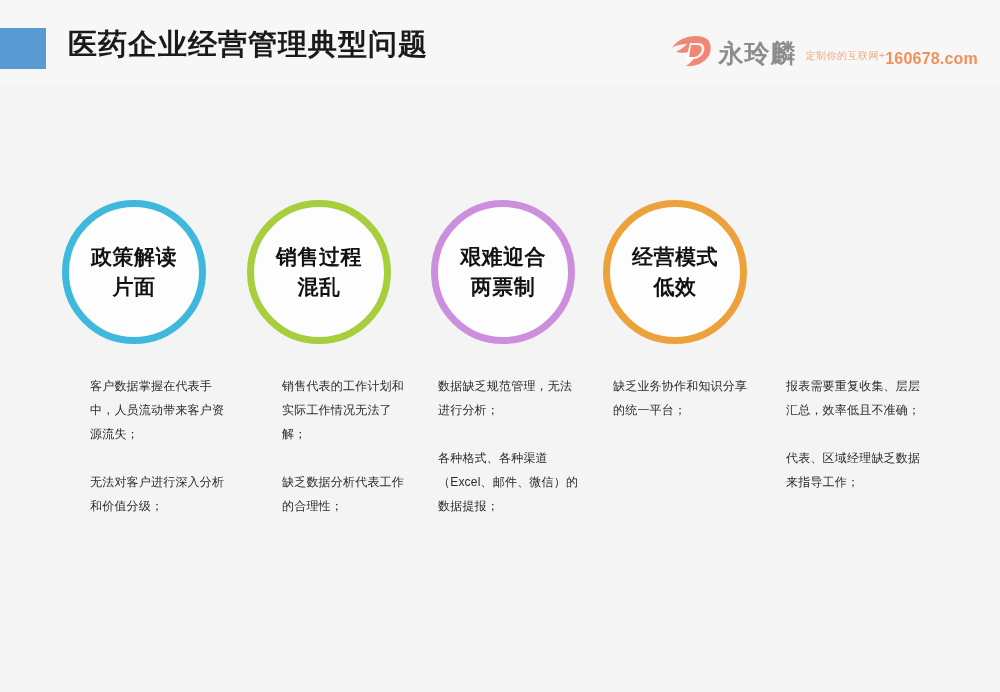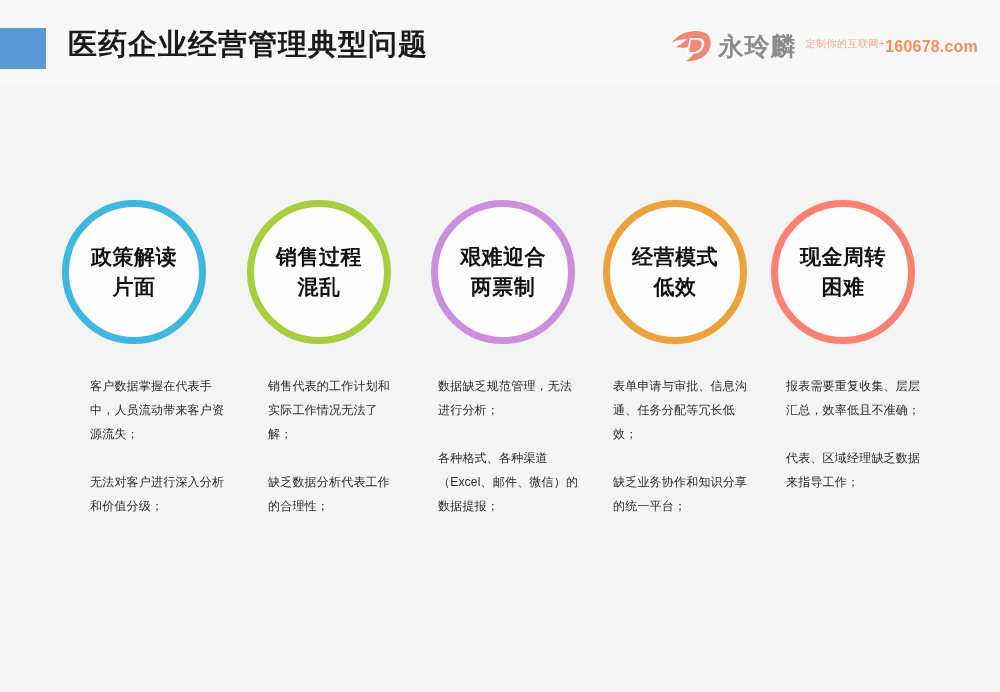--- a/index.html
+++ b/index.html
@@ -44,21 +44,21 @@
     white-space: nowrap;
   }
 
   
   .logo {
     position: absolute;
     right: 22px;
     top: 24px;
     height: 44px;
     display: flex;
-    align-items: center;
+    align-items: flex-end;
   }
   .logo-mark {
     width: 42px;
     height: 34px;
     margin-right: 6px;
     flex: 0 0 auto;
   }
   .logo-name {
     font-size: 25px;
     font-weight: bold;
@@ -177,46 +177,41 @@
   <div class="circle" id="circle-2" style="left: 369px; border-color: rgb(204, 143, 221); align-items: center;">
     <div class="circle-line">艰难迎合</div>
     <div class="circle-line">两票制</div>
   </div>
 
   <div class="circle" id="circle-3" style="left: 541px; border-color: rgb(237, 161, 58); text-align: right;">
     <div class="circle-line">经营模式</div>
     <div class="circle-line">低效</div>
   </div>
 
-  <div class="circle" id="circle-4" style="left: 709px; border-color: rgb(250, 128, 114);">
-    <div class="circle-line">现金周转</div>
-    <div class="circle-line">困难</div>
-  </div>
 
 </div>
 
 <div class="columns">
 
   <div class="column" style="left:10px; width:156px;">
     <p class="col-para">客户数据掌握在代表手中，人员流动带来客户资源流失；</p>
     <p class="col-para">无法对客户进行深入分析和价值分级；</p>
   </div>
 
-  <div class="column" style="left:188px; width:152px;font-family:Liberation Serif, serif;">
+  <div class="column" style="left:202px; width:152px;font-family:Liberation Serif, serif;">
     <p class="col-para">销售代表的工作计划和实际工作情况无法了解；</p>
     <p class="col-para">缺乏数据分析代表工作的合理性；</p>
   </div>
 
   <div class="column" style="left:358px; width:160px;">
     <p class="col-para">数据缺乏规范管理，无法进行分析；</p>
     <p class="col-para">各种格式、各种渠道（Excel、邮件、微信）的数据提报；</p>
   </div>
 
   <div class="column" style="left:533px; width:158px;">
-    <p class="col-para">表单申请与审批、信息沟通、任务分配等冗长低效；</p>
     <p class="col-para">缺乏业务协作和知识分享的统一平台；</p>
   </div>
 
   <div class="column" style="left:706px; width:162px;">
     <p class="col-para">报表需要重复收集、层层汇总，效率低且不准确；</p>
     <p class="col-para">代表、区域经理缺乏数据来指导工作；</p>
   </div>
 
 </div>
 

